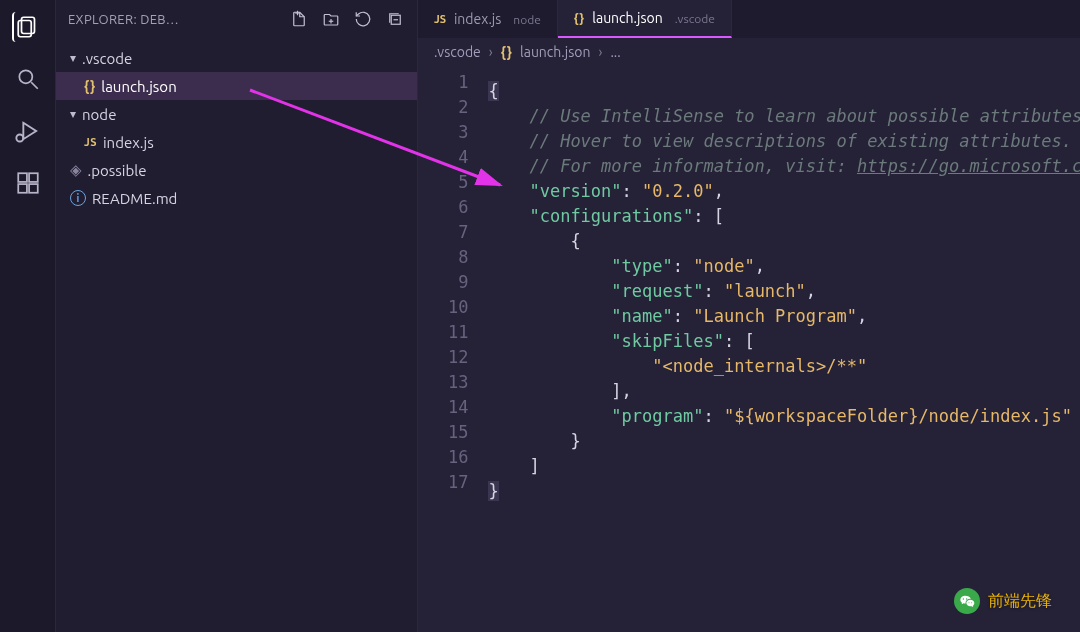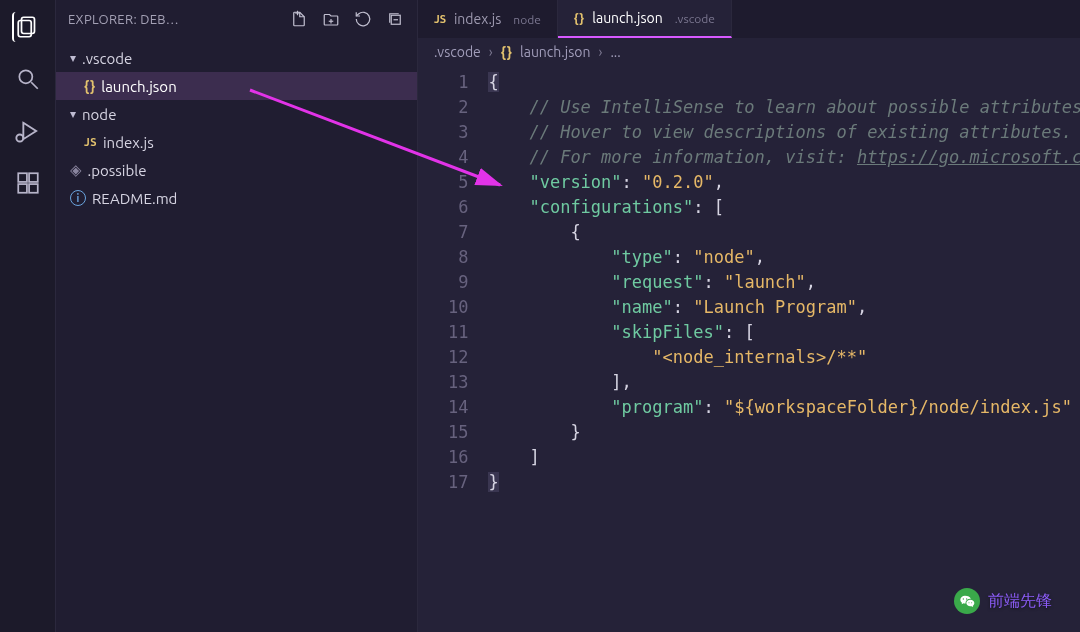--- a/index.html
+++ b/index.html
@@ -83,37 +83,37 @@
     padding:6px 16px;
     color:#a19dba;
     display:flex; align-items:center; gap:8px;
     font-size:14px;
   }
   .bc-sep { color:#7b7790; }
   .bc-icon-json { color:#e3c26e; font-weight:700; }
 
   .code-wrap { display:flex; flex:1; font-family: Menlo, Consolas, "DejaVu Sans Mono", monospace; font-size:17px; line-height:25px; position:relative; }
   .gutter { text-align:right; color:#67627e; padding:4px 20px 0 30px; user-select:none; }
-  .code { flex:1; padding:4px 0 0 0; white-space:pre; color:#d6d4e2; overflow:hidden; }
+  .code { flex:1; padding:4px 0 0 0; white-space:pre; color:#d6d4e2; overflow:hidden;margin-top:9px; }
   .tok-b { color:#d6d4e2; }
   .tok-c { color:#6b7a7a; font-style:italic; }
   .tok-link { text-decoration:underline; }
   .tok-k { color:#6fcaa1; }
   .tok-s { color:#e6b867; }
   .tok-p { color:#d6d4e2; }
   .cursor-brace { background:#3a3651; }
 
   
   .arrow-svg { position:absolute; left:240px; top:80px; width:280px; height:130px; pointer-events:none; }
 
   
   .watermark {
     position:absolute; right:28px; bottom:18px;
     display:flex; align-items:center; gap:8px;
-    color:#8b5cf6; font-size:16px;
+    color:#eab308; font-size:16px;
     text-shadow: 0 1px 3px #0008;
     font-weight: 500;
   }
   .wm-icon { width:26px;height:26px; background:#3aa94a; border-radius:50%; display:flex; align-items:center; justify-content:center; color:#fff; font-size:14px; }
 </style>
 </head>
 <body>
 
 <div class="root">
 

